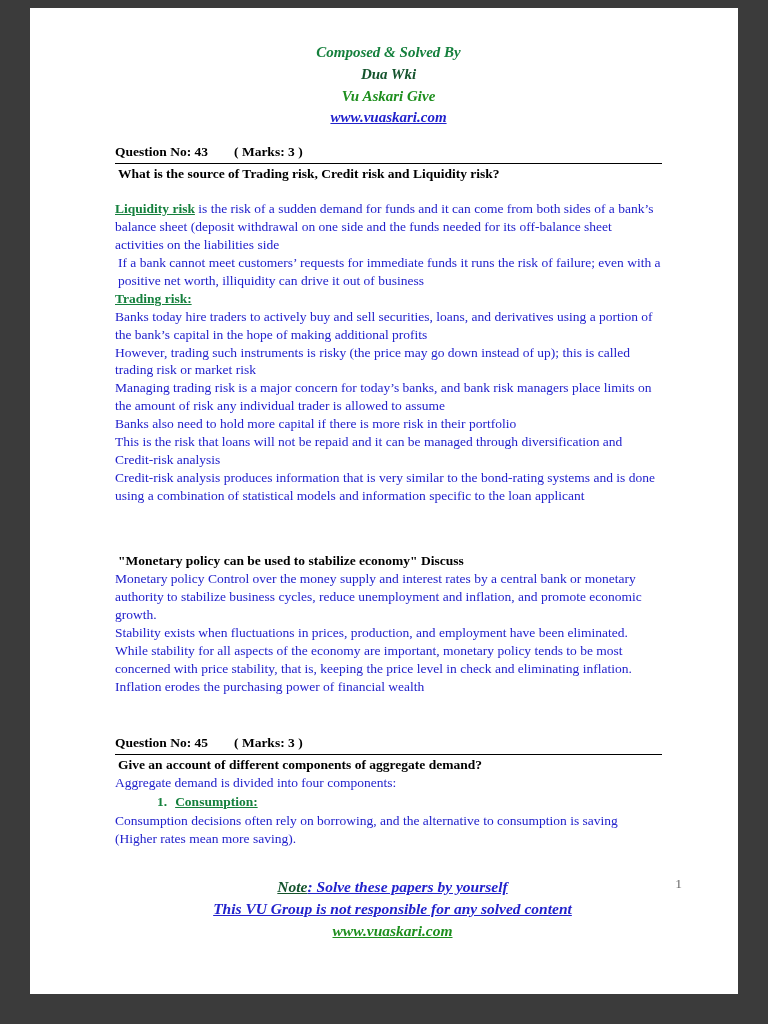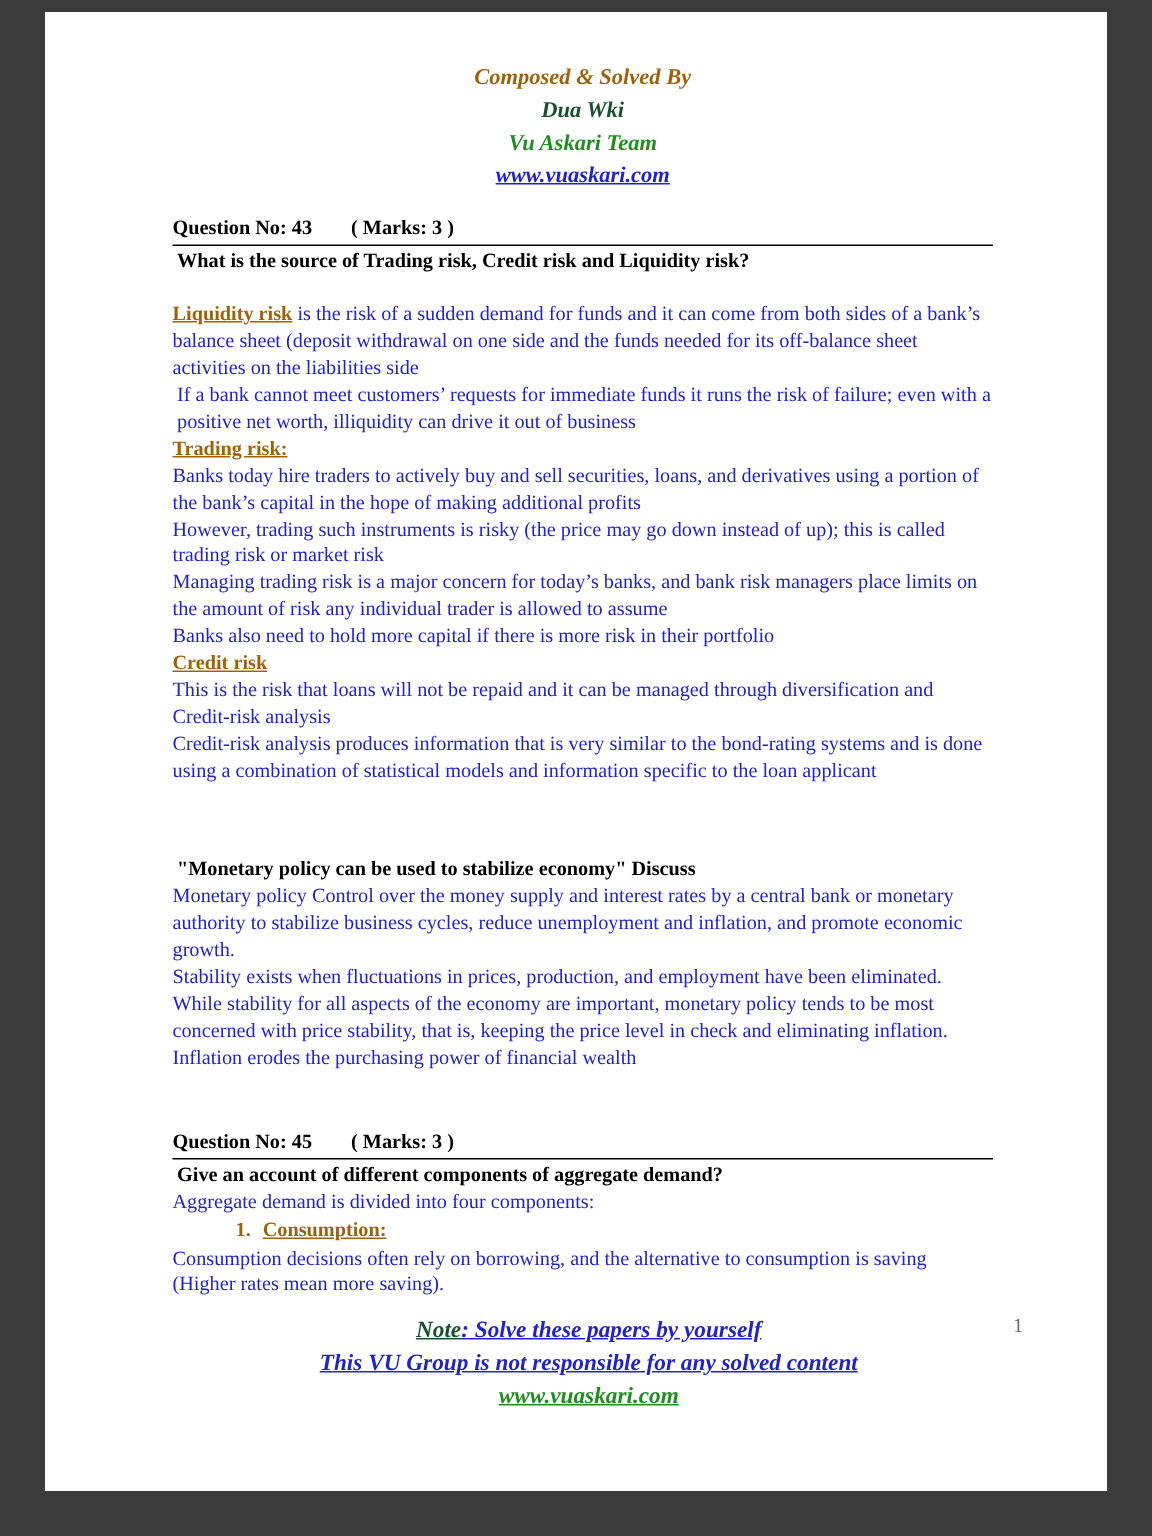--- a/index.html
+++ b/index.html
@@ -23,21 +23,21 @@
   .content {
     padding: 34px 76px 0 85px;
     font-size: 13.5px;
     line-height: 1.33;
     color: #000;
   }
   
   .blue  { color: #2222cc; }
   .red   { color: #14532d; }
   .green { color: #1e8f1e; }
-  .black { color: #a16207; }
+  .black { color: #15803d; }
 
   
   .doc-header { text-align: center; font-weight: bold; font-style: italic; font-size: 15px; line-height: 1.45; }
   .doc-header .site { text-decoration: underline; }
 
   
   .qheader {
     font-weight: bold;
     border-bottom: 1.6px solid #000;
     padding-bottom: 2px;
@@ -78,41 +78,40 @@
 </style>
 </head>
 <body>
 
 <div class="page">
   <div class="content">
 
     <div class="doc-header">
       <div class="black">Composed &amp; Solved By</div>
       <div class="red">Dua Wki</div>
-      <div class="green">Vu Askari Team</div>
+      <div class="green">Vu Askari Give</div>
       <div class="blue site">www.vuaskari.com</div>
     </div>
 
     <div>
       <div class="qheader">
         <span>Question No: 43</span><span class="marks">( Marks: 3 )</span>
       </div>
       <p class="qtext">What is the source of Trading risk, Credit risk and Liquidity risk?</p>
       <div class="gap-s"></div>
 
       <p class="para blue"><span class="bu black">Liquidity risk</span><span> is the risk of a sudden demand for funds and it can come from both sides of a bank’s balance sheet (deposit withdrawal on one side and the funds needed for its off-balance sheet activities on the liabilities side</span></p>
       <p class="para blue" style="padding-left:3px;">If a bank cannot meet customers’ requests for immediate funds it runs the risk of failure; even with a positive net worth, illiquidity can drive it out of business</p>
 
       <p class="para"><span class="bu black">Trading risk:</span></p>
       <p class="para blue">Banks today hire traders to actively buy and sell securities, loans, and derivatives using a portion of the bank’s capital in the hope of making additional profits</p>
       <p class="para blue">However, trading such instruments is risky (the price may go down instead of up); this is called trading risk or market risk</p>
       <p class="para blue">Managing trading risk is a major concern for today’s banks, and bank risk managers place limits on the amount of risk any individual trader is allowed to assume</p>
       <p class="para blue">Banks also need to hold more capital if there is more risk in their portfolio</p>
 
-      <p class="para"><span class="bu black">Credit risk</span></p>
       <p class="para blue">This is the risk that loans will not be repaid and it can be managed through diversification and Credit-risk analysis</p>
       <p class="para blue">Credit-risk analysis produces information that is very similar to the bond-rating systems and is done using a combination of statistical models and information specific to the loan applicant</p>
     </div>
 
     <div class="gap-m"></div>
 
     <div>
       <p class="qtext">"Monetary policy can be used to stabilize economy" Discuss</p>
       <p class="para blue">Monetary policy Control over the money supply and interest rates by a central bank or monetary authority to stabilize business cycles, reduce unemployment and inflation, and promote economic growth.</p>
       <p class="para blue">Stability exists when fluctuations in prices, production, and employment have been eliminated. While stability for all aspects of the economy are important, monetary policy tends to be most concerned with price stability, that is, keeping the price level in check and eliminating inflation. Inflation erodes the purchasing power of financial wealth</p>

